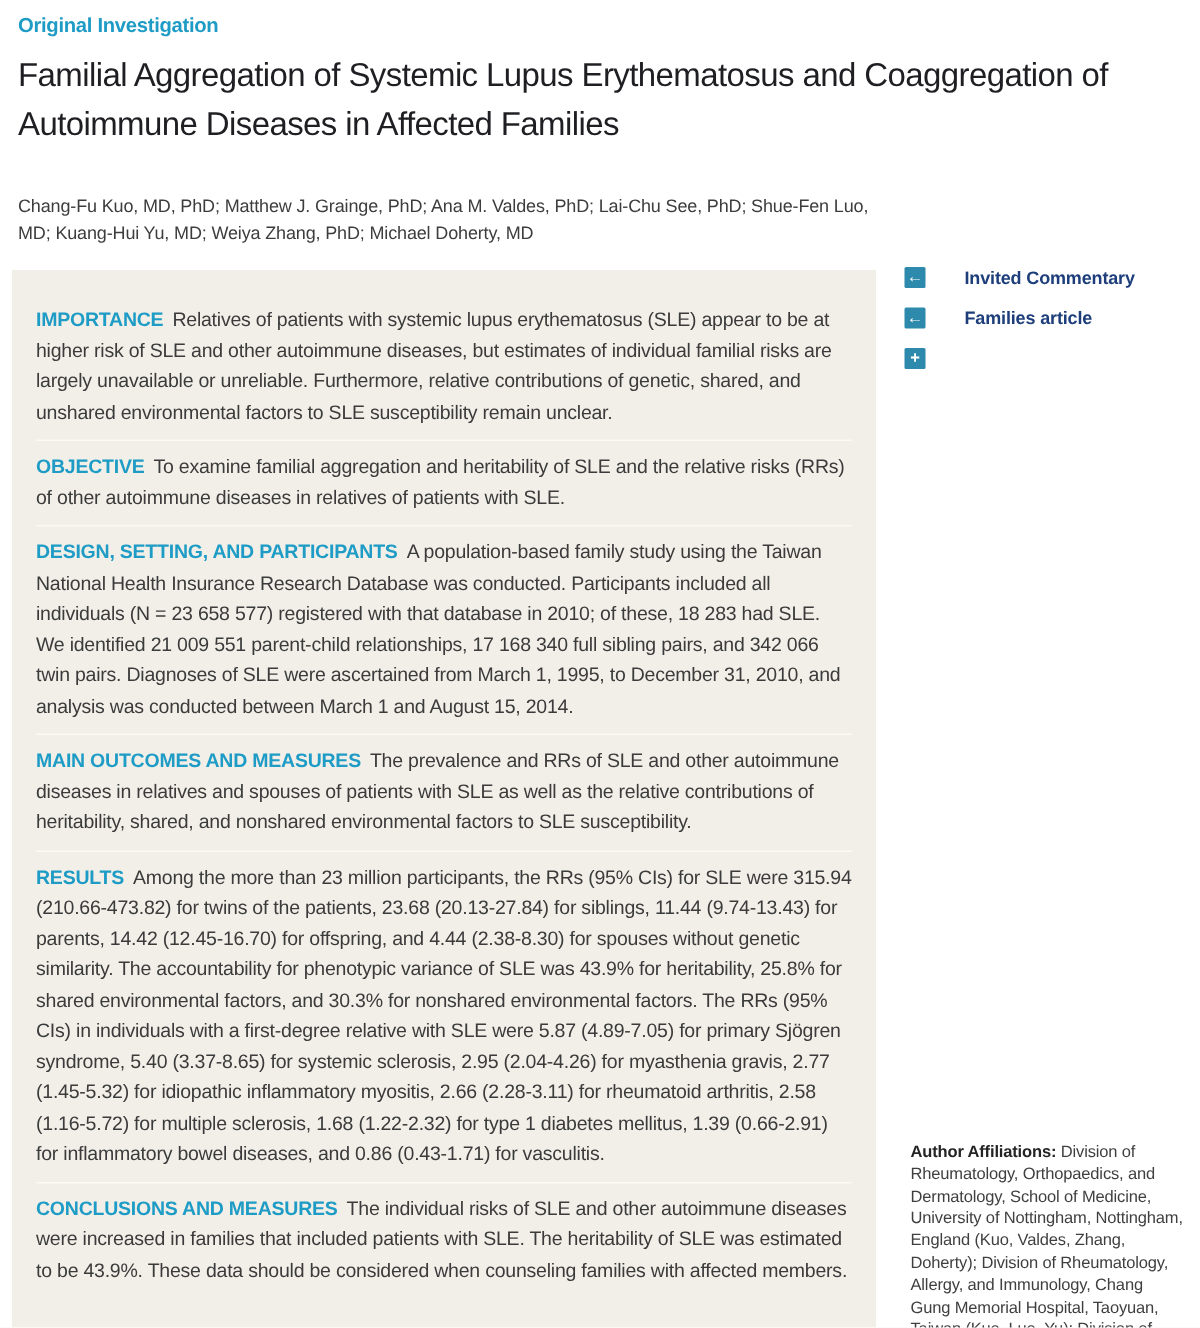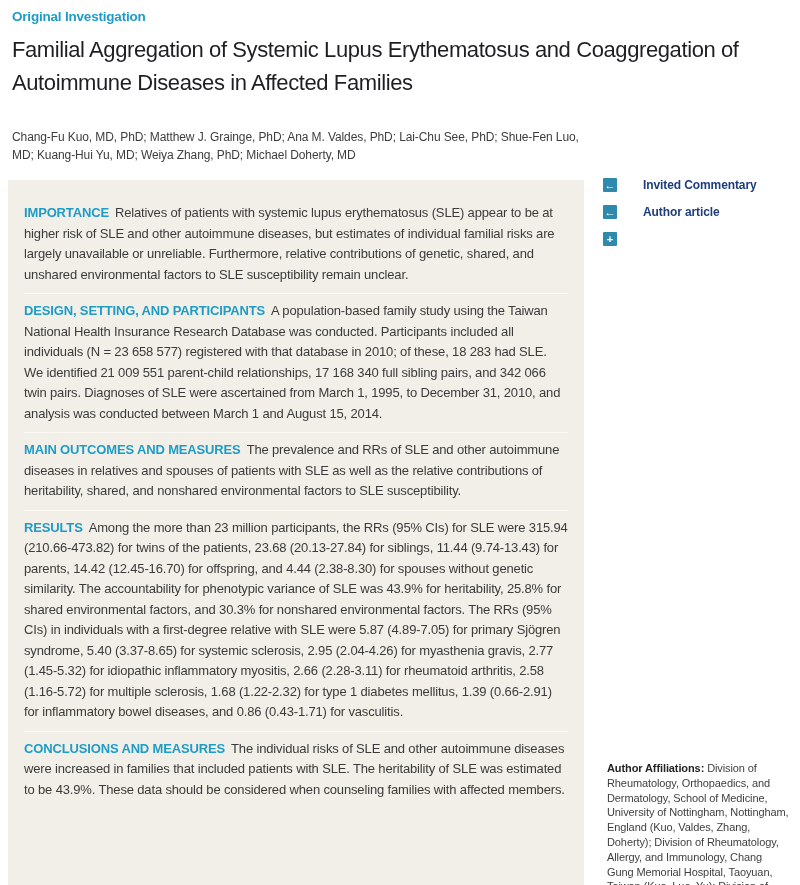--- a/index.html
+++ b/index.html
@@ -86,20 +86,23 @@
 
   <h1 class="title">Familial Aggregation of Systemic Lupus Erythematosus and Coaggregation of Autoimmune Diseases in Affected Families</h1>
 
   <div class="authors">Chang-Fu Kuo, MD, PhD; Matthew J. Grainge, PhD; Ana M. Valdes, PhD; Lai-Chu See, PhD; Shue-Fen Luo, MD; Kuang-Hui Yu, MD; Weiya Zhang, PhD; Michael Doherty, MD</div>
 
   <main class="abstract-box">
     <section class="abs-section">
       <span class="abs-label">IMPORTANCE</span><span class="abs-text">Relatives of patients with systemic lupus erythematosus (SLE) appear to be at higher risk of SLE and other autoimmune diseases, but estimates of individual familial risks are largely unavailable or unreliable. Furthermore, relative contributions of genetic, shared, and unshared environmental factors to SLE susceptibility remain unclear.</span>
     </section>
     <section class="abs-section">
+      <span class="abs-label">OBJECTIVE</span><span class="abs-text">To examine familial aggregation and heritability of SLE and the relative risks (RRs) of other autoimmune diseases in relatives of patients with SLE.</span>
+    </section>
+    <section class="abs-section">
       <span class="abs-label">DESIGN, SETTING, AND PARTICIPANTS</span><span class="abs-text">A population-based family study using the Taiwan National Health Insurance Research Database was conducted. Participants included all individuals (N = 23 658 577) registered with that database in 2010; of these, 18 283 had SLE. We identified 21 009 551 parent-child relationships, 17 168 340 full sibling pairs, and 342 066 twin pairs. Diagnoses of SLE were ascertained from March 1, 1995, to December 31, 2010, and analysis was conducted between March 1 and August 15, 2014.</span>
     </section>
     <section class="abs-section">
       <span class="abs-label">MAIN OUTCOMES AND MEASURES</span><span class="abs-text">The prevalence and RRs of SLE and other autoimmune diseases in relatives and spouses of patients with SLE as well as the relative contributions of heritability, shared, and nonshared environmental factors to SLE susceptibility.</span>
     </section>
     <section class="abs-section">
       <span class="abs-label">RESULTS</span><span class="abs-text">Among the more than 23 million participants, the RRs (95% CIs) for SLE were 315.94 (210.66-473.82) for twins of the patients, 23.68 (20.13-27.84) for siblings, 11.44 (9.74-13.43) for parents, 14.42 (12.45-16.70) for offspring, and 4.44 (2.38-8.30) for spouses without genetic similarity. The accountability for phenotypic variance of SLE was 43.9% for heritability, 25.8% for shared environmental factors, and 30.3% for nonshared environmental factors. The RRs (95% CIs) in individuals with a first-degree relative with SLE were 5.87 (4.89-7.05) for primary Sjögren syndrome, 5.40 (3.37-8.65) for systemic sclerosis, 2.95 (2.04-4.26) for myasthenia gravis, 2.77 (1.45-5.32) for idiopathic inflammatory myositis, 2.66 (2.28-3.11) for rheumatoid arthritis, 2.58 (1.16-5.72) for multiple sclerosis, 1.68 (1.22-2.32) for type 1 diabetes mellitus, 1.39 (0.66-2.91) for inflammatory bowel diseases, and 0.86 (0.43-1.71) for vasculitis.</span>
     </section>
     <section class="abs-section">
       <span class="abs-label">CONCLUSIONS AND MEASURES</span><span class="abs-text">The individual risks of SLE and other autoimmune diseases were increased in families that included patients with SLE. The heritability of SLE was estimated to be 43.9%. These data should be considered when counseling families with affected members.</span>
@@ -109,21 +112,21 @@
   <aside class="side-links">
     <div class="side-link">
       <span class="side-icon">←</span>
       <span class="side-label-group">
         <span class="side-label">Invited Commentary</span>
       </span>
     </div>
     <div class="side-link">
       <span class="side-icon">←</span>
       <span class="side-label-group">
-        <span class="side-label">Author article</span>
+        <span class="side-label">Families article</span>
       </span>
     </div>
     <div class="side-link">
       <span class="side-icon">+</span>
     </div>
   </aside>
 
   <aside class="affiliations">
     <span class="aff-label">Author Affiliations:</span>
     <span class="aff-text">Division of Rheumatology, Orthopaedics, and Dermatology, School of Medicine, University of Nottingham, Nottingham, England (Kuo, Valdes, Zhang, Doherty); Division of Rheumatology, Allergy, and Immunology, Chang Gung Memorial Hospital, Taoyuan, Taiwan (Kuo, Luo, Yu); Division of Epidemiology and</span>

